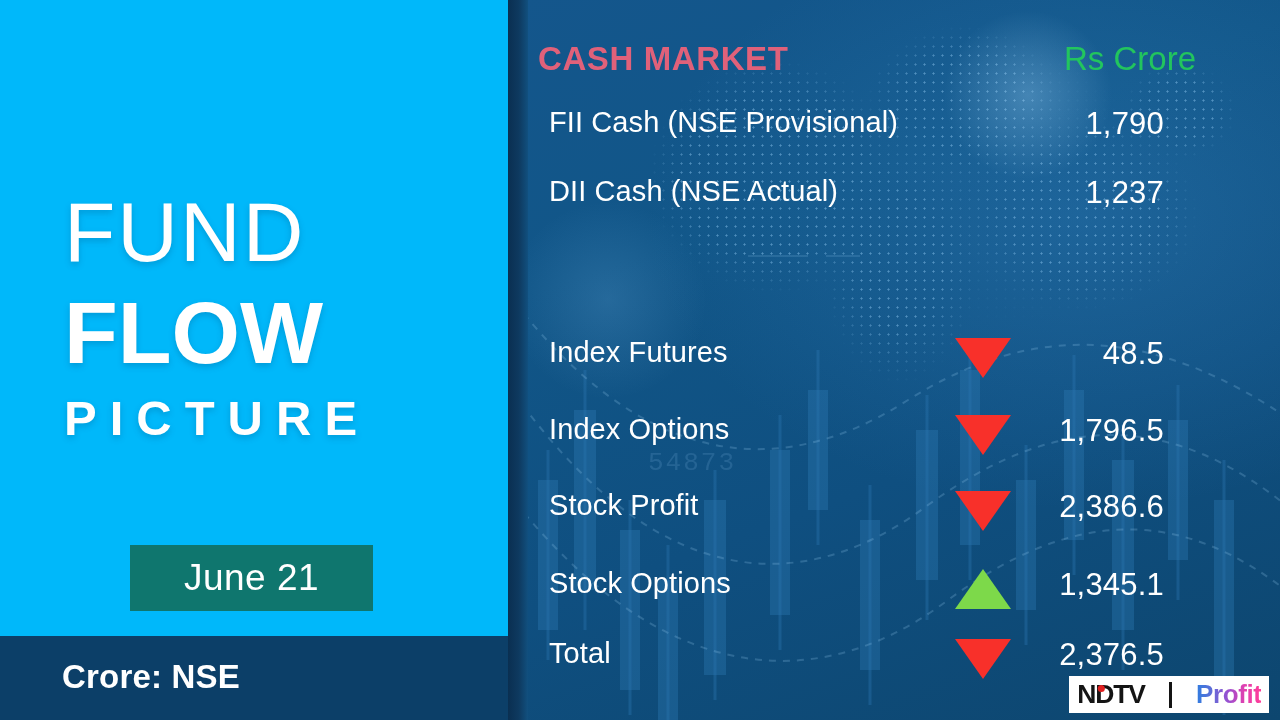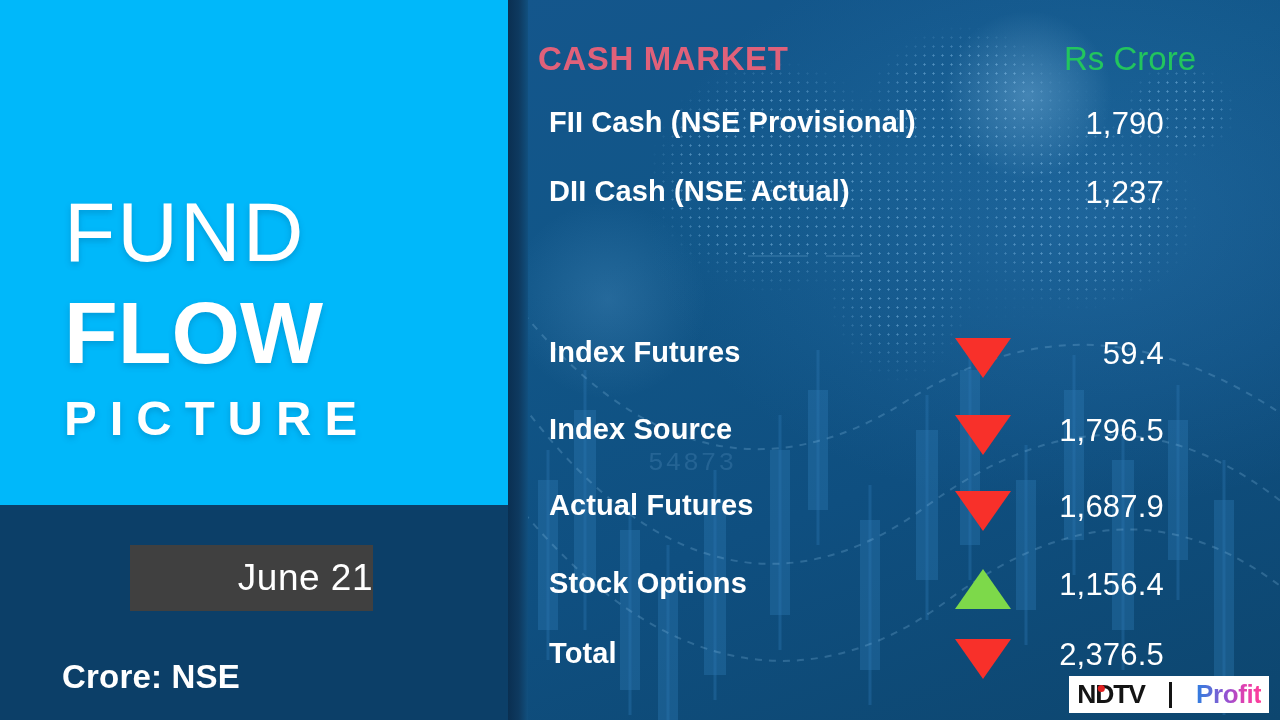--- a/index.html
+++ b/index.html
@@ -5,21 +5,21 @@
   html,body{margin:0;padding:0;}
   body{
     width:1280px;height:720px;overflow:hidden;
     font-family:"Liberation Sans","DejaVu Sans",sans-serif;
     background:#0c3f68;
   }
   #stage{position:relative;width:1280px;height:720px;overflow:hidden;}
 
   
   .left-panel{
-    position:absolute;left:0;top:0;width:508px;height:505px;
+    position:absolute;left:0;top:0;width:508px;height:636px;
     background:#00b8fa;
     z-index:5;
   }
   .brand-block{
     position:absolute;left:0;top:192px;width:508px;
     text-align:left;
     padding-left:64px;
     box-sizing:border-box;
   }
   .brand-line{
@@ -31,22 +31,22 @@
     font-size:84px;font-weight:300;letter-spacing:2px;
   }
   .brand-flow{
     font-size:88px;font-weight:700;letter-spacing:0px;margin-top:18px;
   }
   .brand-picture{
     font-size:49px;font-weight:600;letter-spacing:13px;margin-top:20px;
   }
   .date-badge{
     position:absolute;left:130px;top:545px;width:243px;height:66px;
-    background:#404040;
-    display:flex;align-items:center;justify-content:flex-end;
+    background:#0f766e;
+    display:flex;align-items:center;justify-content:center;
   }
   .date-badge span{
     color:#ffffff;font-size:37px;font-weight:400;letter-spacing:.5px;
   }
   .source-text{
     position:absolute;left:62px;top:658px;
     color:#ffffff;font-size:33px;font-weight:700;letter-spacing:.2px;
   }
 
   
@@ -111,21 +111,21 @@
     color:#e0617a;font-size:33px;font-weight:700;letter-spacing:.6px;
   }
   .hdr-unit{
     position:absolute;left:0;top:40px;width:672px;text-align:right;
     color:#22c55e;font-size:33px;font-weight:400;margin-left:16px;
   }
 
   .row{position:absolute;left:0;width:772px;height:0;}
   .row .label{
     position:absolute;left:41px;top:0;
-    color:#ffffff;font-size:29px;font-weight:700;white-space:nowrap;
+    color:#ffffff;font-size:29px;font-weight:400;white-space:nowrap;
     letter-spacing:.1px;
   }
   .row .value{
     position:absolute;left:0;top:0;width:656px;text-align:right;
     color:#ffffff;font-size:31px;font-weight:400;letter-spacing:.2px;
   }
   .tri{
     position:absolute;width:0;height:0;
   }
   .tri.down{
@@ -259,39 +259,39 @@
 
     <div class="row" style="top:175px">
       <div class="label">DII Cash (NSE Actual)</div>
 
       <div class="value">1,237</div>
     </div>
 
     <div class="row" style="top:336px">
       <div class="label">Index Futures</div>
       <div class="tri down" style="left:447px;top:2px"></div>
-      <div class="value">59.4</div>
+      <div class="value">48.5</div>
     </div>
 
     <div class="row" style="top:413px">
-      <div class="label">Index Source</div>
+      <div class="label">Index Options</div>
       <div class="tri down" style="left:447px;top:2px"></div>
       <div class="value">1,796.5</div>
     </div>
 
     <div class="row" style="top:489px">
-      <div class="label">Actual Futures</div>
+      <div class="label">Stock Profit</div>
       <div class="tri down" style="left:447px;top:2px"></div>
-      <div class="value">1,687.9</div>
+      <div class="value">2,386.6</div>
     </div>
 
     <div class="row" style="top:567px">
       <div class="label">Stock Options</div>
       <div class="tri up" style="left:447px;top:2px"></div>
-      <div class="value">1,156.4</div>
+      <div class="value">1,345.1</div>
     </div>
 
     <div class="row" style="top:637px">
       <div class="label">Total</div>
       <div class="tri down" style="left:447px;top:2px"></div>
       <div class="value">2,376.5</div>
     </div>
   </div>
 
   <div class="logo">

